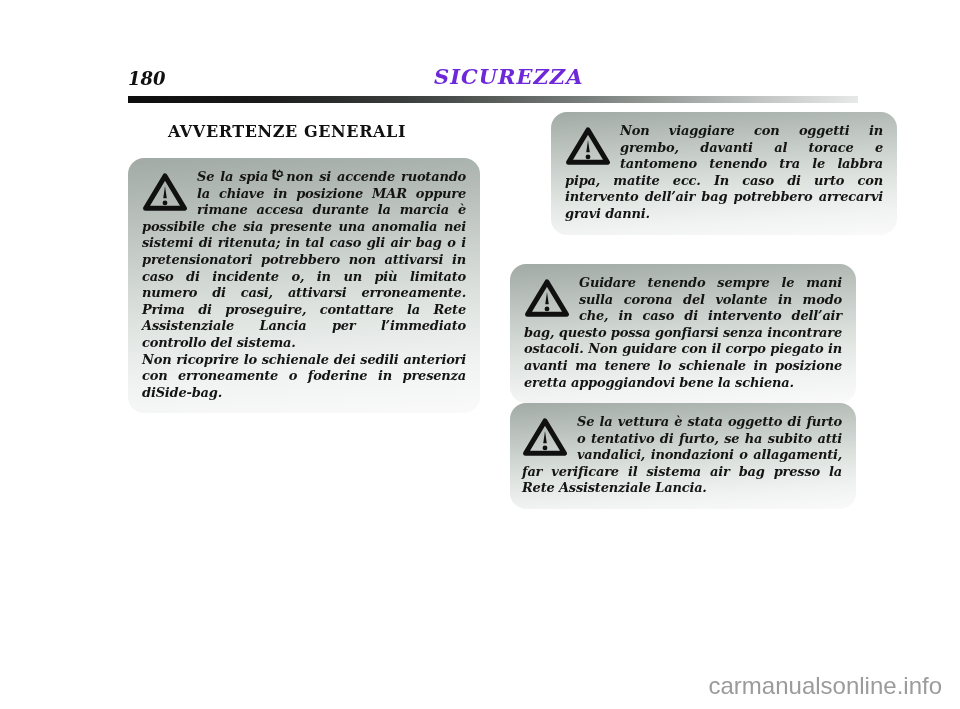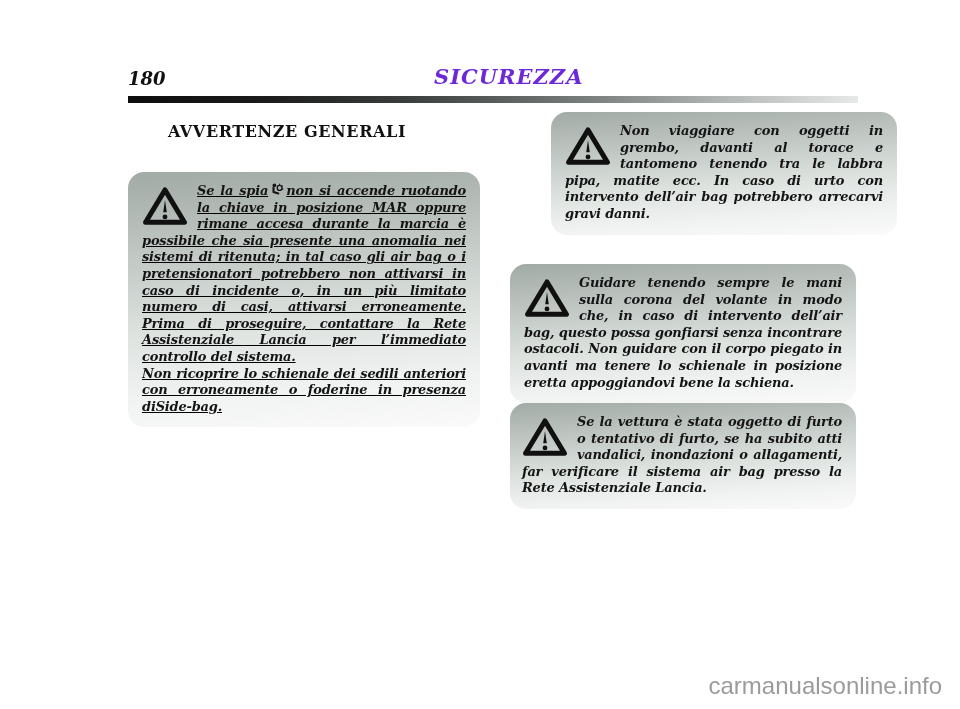--- a/index.html
+++ b/index.html
@@ -63,21 +63,21 @@
     color: #141414;
     text-align: justify;
   }
   .warning-text p { margin: 0; }
   .spia-icon {
     display: inline-block;
     width: 14px; height: 14px;
     vertical-align: -2px;
     margin: 0 2px;
   }
-  .box-left  { left: 128px; top: 172px; width: 352px; min-height: 197px; text-decoration: underline; }
+  .box-left  { left: 128px; top: 158px; width: 352px; min-height: 197px; }
   .box-r1    { left: 510px; top: 112px; width: 346px; min-height: 85px; margin-left: 41px;  }
   .box-r2    { left: 510px; top: 264px; width: 346px; min-height: 120px; }
   .box-r3    { left: 510px; top: 403px; width: 346px; min-height: 81px; padding-left: 12px;  }
   .watermark {
     position: absolute;
     right: 18px; top: 673px;
     font: 24px/1.1 "Liberation Sans", sans-serif;
     color: #9b9b9b;
     text-align: right;
   }

